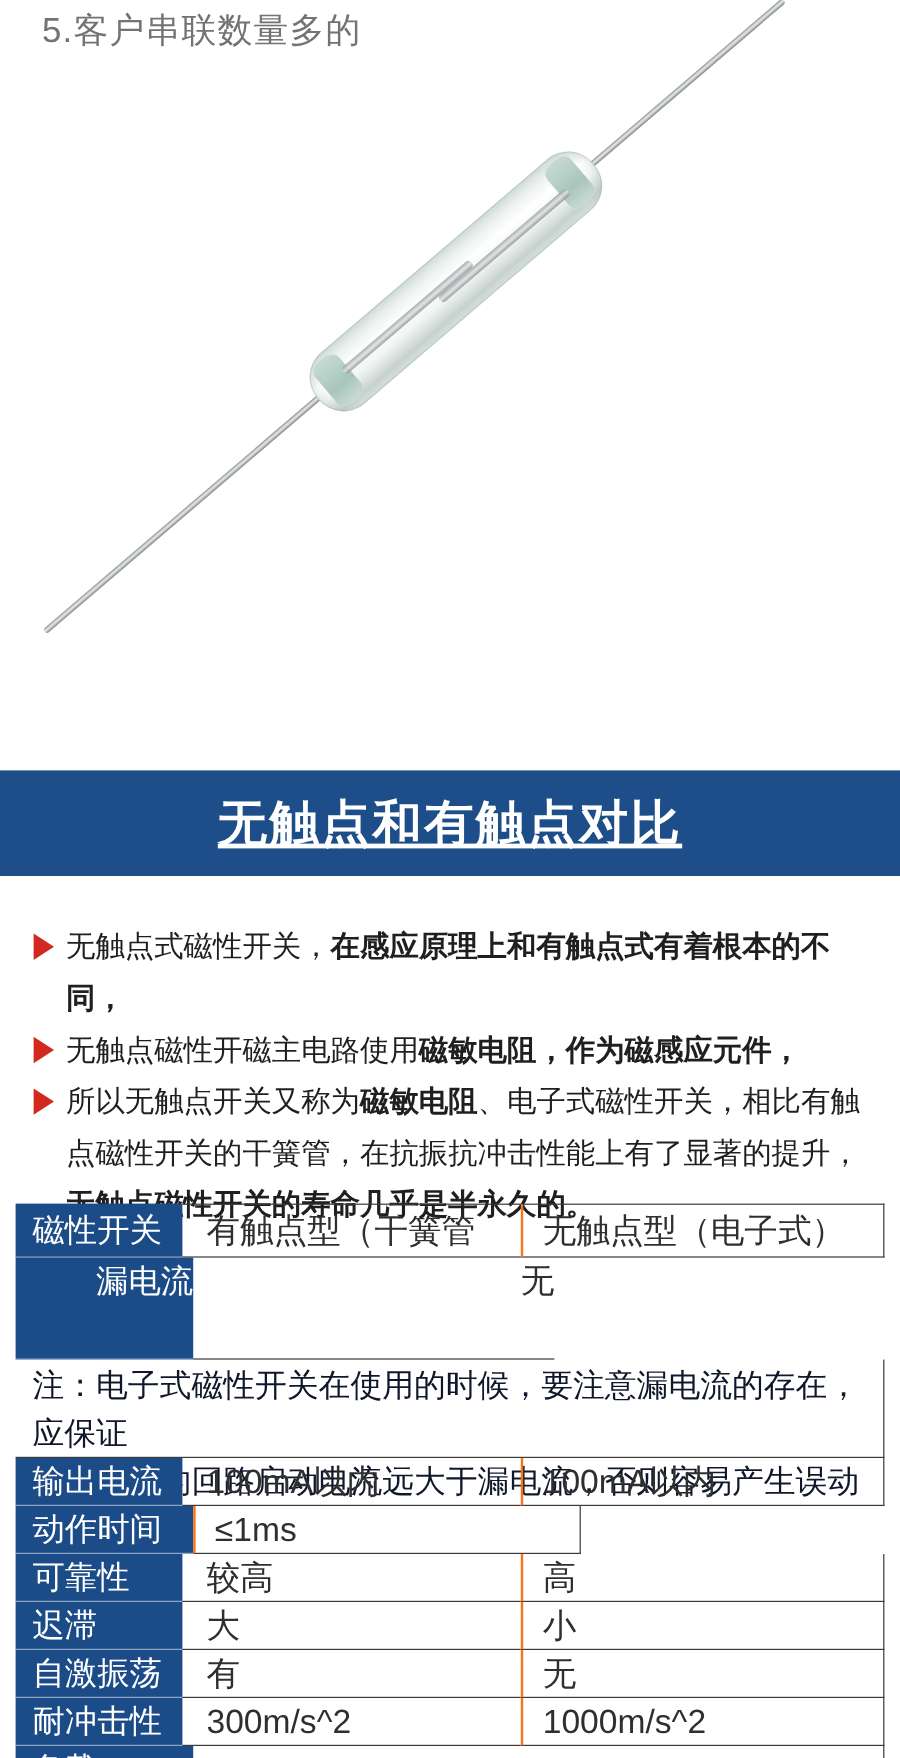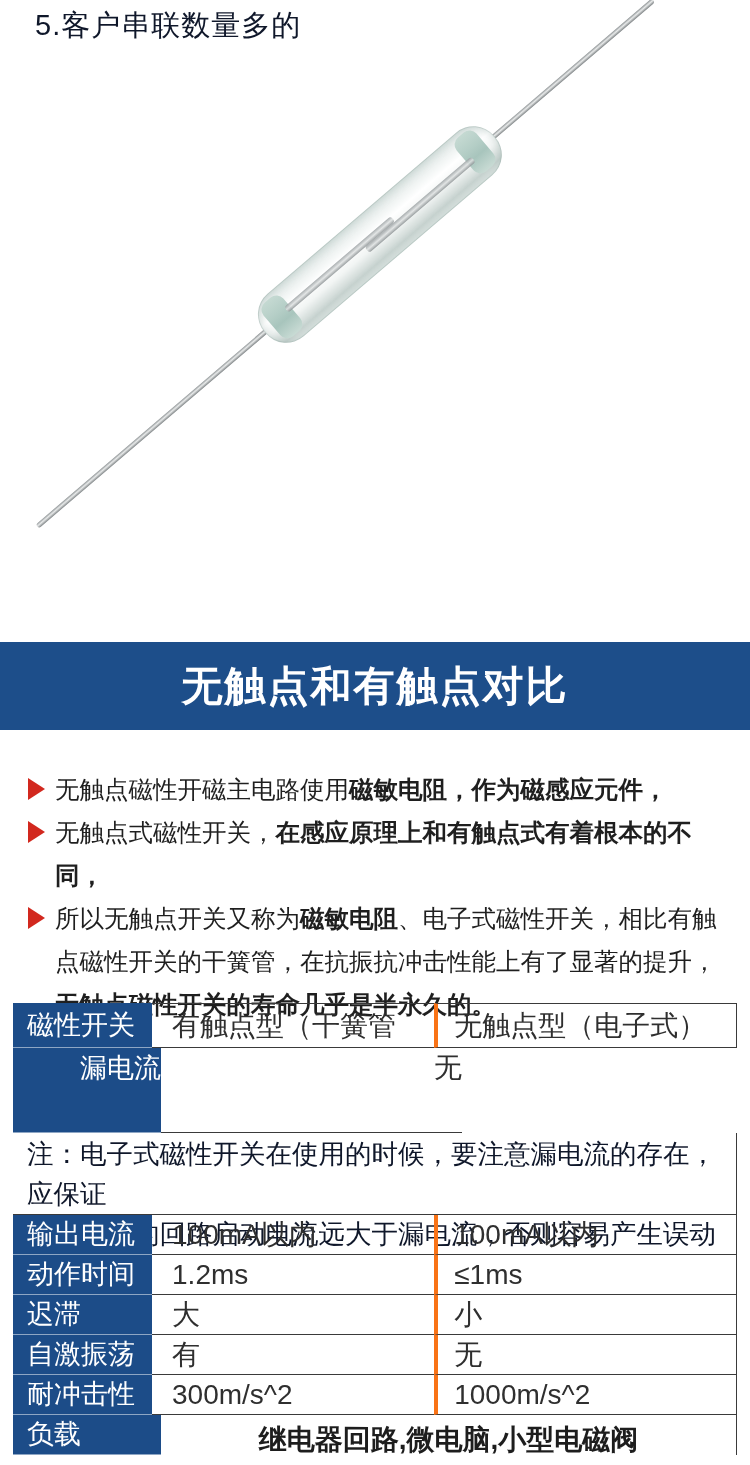--- a/index.html
+++ b/index.html
@@ -2,21 +2,21 @@
 <html><head>
 <meta charset="utf-8">
 <style>
   html,body{margin:0;padding:0;background:#fff;}
   .page{
     position:relative;width:750px;height:1465px;overflow:hidden;background:#fff;
     font-family:"Liberation Sans",sans-serif;
   }
   
   .heading{
-    position:absolute;left:35px;top:6px;font-size:29px;color:#0f172a;letter-spacing:1px;
+    position:absolute;left:35px;top:6px;font-size:29px;color:#737373;letter-spacing:1px;
   }
   
   .hero{position:absolute;left:0;top:0;width:750px;height:585px;overflow:hidden;}
   .reed-rot{
     position:absolute;left:-60px;top:233px;width:810px;height:60px;
     transform:rotate(-40.5deg);transform-origin:50% 50%;
   }
   .wire{
     position:absolute;left:0;top:28px;width:810px;height:5px;border-radius:3px;
     background:linear-gradient(to bottom,#8f9496,#e8eaea 45%,#7e8385);
@@ -33,21 +33,21 @@
   }
   .crimp-l{left:309px;} .crimp-r{left:563px;}
   .blade{
     position:absolute;height:7px;width:140px;border-radius:3px;
     background:linear-gradient(to bottom,#9aa0a2,#dfe2e2 50%,#8a9092);opacity:.85;
   }
   .blade-l{left:330px;top:24px;} .blade-r{left:430px;top:31px;}
   
   .banner{
     position:absolute;left:0;top:642px;width:750px;height:88px;background:#1d4e8a;
-    text-align:center;color:#fff;font-weight:bold;font-size:41px;line-height:88px;letter-spacing:2px;
+    text-align:center;color:#fff;font-weight:bold;font-size:41px;line-height:88px;letter-spacing:2px;text-decoration:underline;
   }
   
   .bullets{position:absolute;left:28px;top:768px;width:706px;}
   .bullet-item{position:relative;padding-left:27px;font-size:24.5px;line-height:43px;color:#1f1f1f;}
   .arrow{
     position:absolute;left:0;top:10px;width:0;height:0;
     border-top:11px solid transparent;border-bottom:11px solid transparent;
     border-left:17px solid #d2281e;
   }
   .b{font-weight:bold;}
@@ -60,21 +60,21 @@
   .trow:nth-child(n+4){height:40px;}
   .trow:nth-child(10){height:52px;}
   .lcell{
     width:148px;box-sizing:border-box;background:#1c4c88;color:#fff;
     padding-left:14px;font-size:27px;border-bottom:1px solid rgba(255,255,255,.5);
     overflow:hidden;
   }
   .c2{width:301px;box-sizing:border-box;padding-left:20px;border-bottom:1px solid #3a3a3a;white-space:pre-line;overflow:hidden;}
   .c3{
     width:323px;box-sizing:border-box;padding-left:16px;white-space:pre-line;overflow:hidden;
-    border-left:4px solid #f97316;border-right:1px solid #3a3a3a;border-bottom:1px solid #3a3a3a;
+    border-left:2px solid #f97316;border-right:1px solid #3a3a3a;border-bottom:1px solid #3a3a3a;
   }
   .trow:first-child .c2,.trow:first-child .c3{border-top:1px solid #3a3a3a;}
   .note-cell{
     flex:1;box-sizing:border-box;border-bottom:1px solid #3a3a3a;border-right:1px solid #3a3a3a;
     color:#0f172a;font-size:26.5px;line-height:40px;padding:1px 0 0 14px;white-space:pre-line;
   }
   .mcell{
     flex:1;box-sizing:border-box;border-right:1px solid #3a3a3a;text-align:center;
     font-weight:bold;font-size:28px;line-height:50px;color:#1d1d1d;overflow:hidden;
   }
@@ -95,22 +95,22 @@
       <div class="blade blade-l"></div>
       <div class="blade blade-r"></div>
     </div>
   </div>
 
   <div class="banner">
     <span>无触点和有触点对比</span>
   </div>
 
   <div class="bullets" id="bullets">
+      <div class="bullet-item"><span class="arrow"></span><span><span>无触点式磁性开关，</span><span class="b">在感应原理上和有触点式有着根本的不同，</span></span></div>
       <div class="bullet-item"><span class="arrow"></span><span><span>无触点磁性开磁主电路使用</span><span class="b">磁敏电阻，作为磁感应元件，</span></span></div>
-      <div class="bullet-item"><span class="arrow"></span><span><span>无触点式磁性开关，</span><span class="b">在感应原理上和有触点式有着根本的不同，</span></span></div>
       <div class="bullet-item"><span class="arrow"></span><span><span>所以无触点开关又称为</span><span class="b">磁敏电阻</span><span>、电子式磁性开关，相比有触点磁性开关的干簧管，在抗振抗冲击性能上有了显著的提升，</span><span class="b">无触点磁性开关的寿命几乎是半永久的。</span></span></div>
     </div>
 
   <div class="cmp-table" id="cmp-table">
       <div class="trow">
         <div class="lcell">磁性开关</div>
         <div class="c2">有触点型（干簧管式）</div>
         <div class="c3">无触点型（电子式）</div>
       </div>
       <div class="trow">
@@ -121,22 +121,26 @@
         <div class="note-cell">注：电子式磁性开关在使用的时候，要注意漏电流的存在，应保证
 所要控制的回路启动电流远大于漏电流，否则容易产生误动作。</div>
       </div>
       <div class="trow">
         <div class="lcell">输出电流</div>
         <div class="c2">100mA以内</div>
         <div class="c3">100mA以内</div>
       </div>
       <div class="trow">
         <div class="lcell">动作时间</div>
-        <div class="c2">1.2ms</div>
         <div class="c3">≤1ms</div>
+      </div>
+      <div class="trow">
+        <div class="lcell">可靠性</div>
+        <div class="c2">较高</div>
+        <div class="c3">高</div>
       </div>
       <div class="trow">
         <div class="lcell">迟滞</div>
         <div class="c2">大</div>
         <div class="c3">小</div>
       </div>
       <div class="trow">
         <div class="lcell">自激振荡</div>
         <div class="c2">有</div>
         <div class="c3">无</div>

